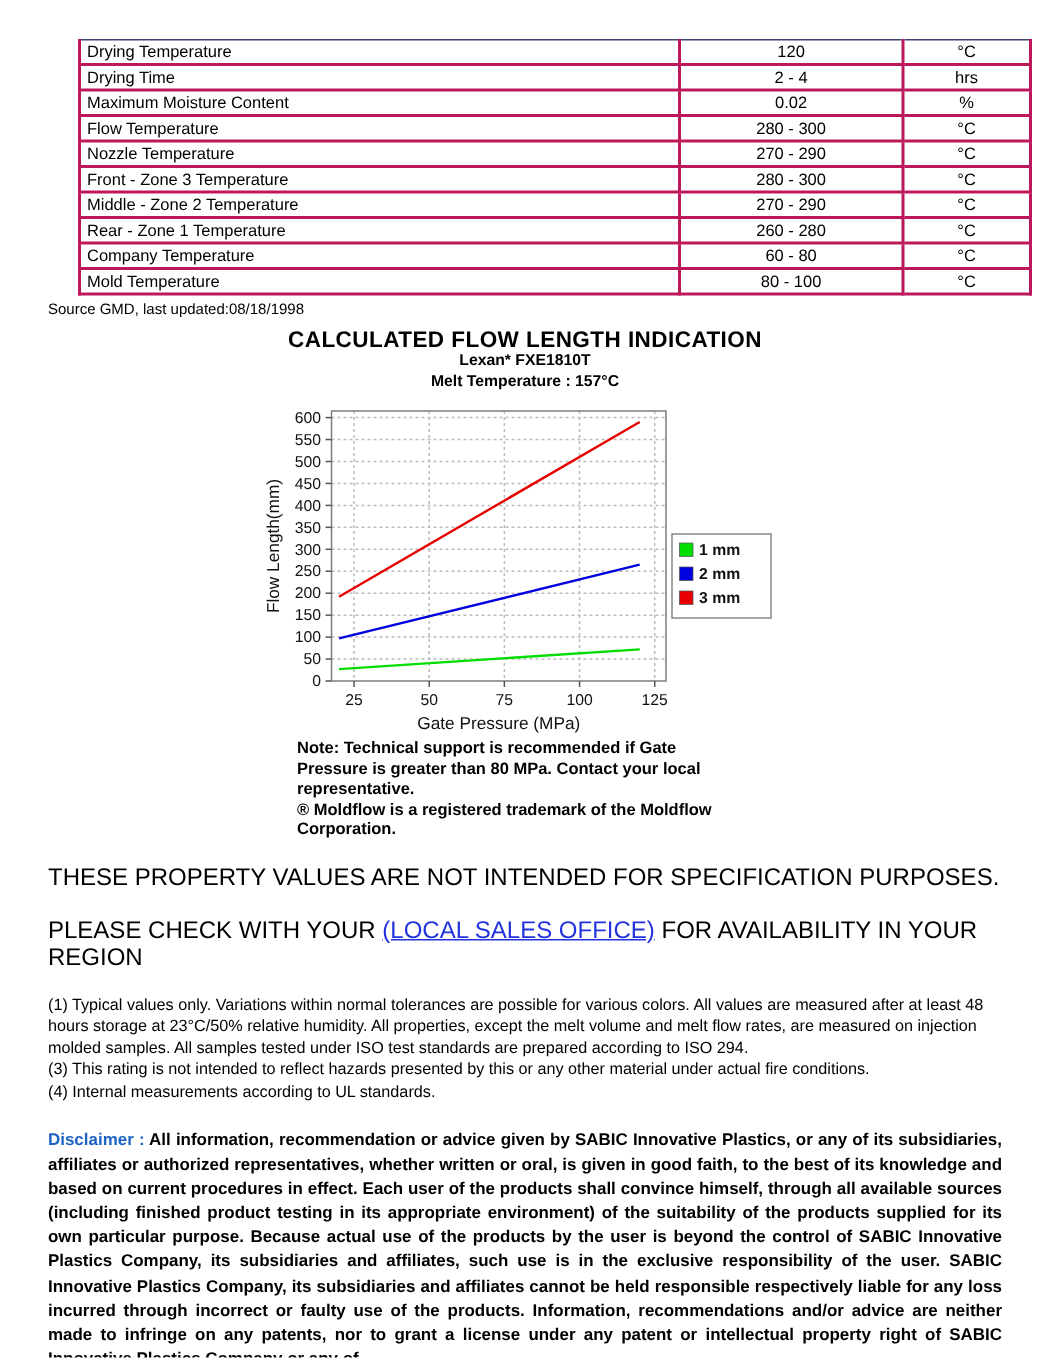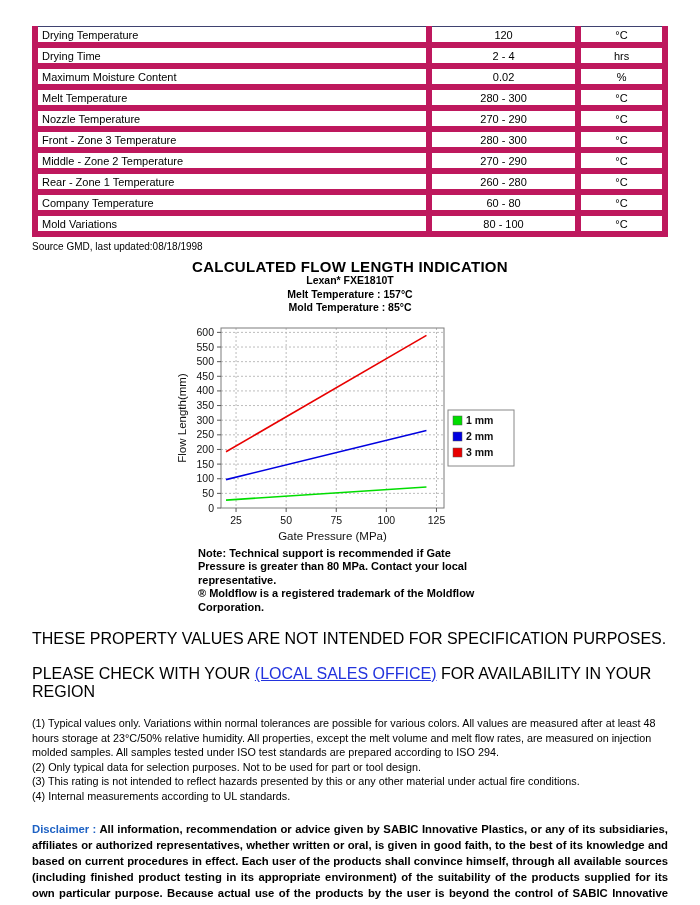--- a/index.html
+++ b/index.html
@@ -1,21 +1,21 @@
 <!DOCTYPE html>
 <html><head>
 <meta charset="utf-8">
 <style>
   html,body{margin:0;padding:0;background:#fff;}
   body{width:700px;height:905px;overflow:hidden;font-family:"Liberation Sans",sans-serif;color:#000;}
   .page{padding:26px 32px 0 32px;}
 
   
-  table.props{width:100%;border-collapse:collapse;table-layout:fixed;}
-  table.props td{border:6px solid #be185d;font-size:11px;padding:1px 4px;height:13px;line-height:12px;overflow:hidden;white-space:nowrap;}
+  table.props{width:100%;border-collapse:collapse;table-layout:fixed;margin-left:20px;}
+  table.props td{border:2px solid #be185d;font-size:11px;padding:1px 4px;height:13px;line-height:12px;overflow:hidden;white-space:nowrap;}
   table.props tr:first-child td{border-top:1px solid #3f4270;}
   table.props td:nth-child(1){width:64.5%;text-align:left;}
   table.props td:nth-child(2){width:23%;text-align:center;}
   table.props td:nth-child(3){width:12.5%;text-align:center;}
 
   .source{font-size:10px;text-align:left;margin-top:4px;}
 
   
   .chart-block{width:352px;margin:8px auto 0 auto;}
   .c-title{font-size:15px;font-weight:bold;text-align:center;letter-spacing:.3px;line-height:14px;}
@@ -59,21 +59,21 @@
           <td>Drying Time</td>
           <td>2 - 4</td>
           <td>hrs</td>
         </tr>
         <tr>
           <td>Maximum Moisture Content</td>
           <td>0.02</td>
           <td>%</td>
         </tr>
         <tr>
-          <td>Melt Temperature</td>
+          <td>Flow Temperature</td>
           <td>280 - 300</td>
           <td>°C</td>
         </tr>
         <tr>
           <td>Nozzle Temperature</td>
           <td>270 - 290</td>
           <td>°C</td>
         </tr>
         <tr>
           <td>Front - Zone 3 Temperature</td>
@@ -89,35 +89,34 @@
           <td>Rear - Zone 1 Temperature</td>
           <td>260 - 280</td>
           <td>°C</td>
         </tr>
         <tr>
           <td>Company Temperature</td>
           <td>60 - 80</td>
           <td>°C</td>
         </tr>
         <tr>
-          <td>Mold Variations</td>
+          <td>Mold Temperature</td>
           <td>80 - 100</td>
           <td>°C</td>
         </tr>
       </tbody>
   </table>
 
   <div class="source">Source GMD, last updated:08/18/1998</div>
 
   <div class="chart-block">
     <div class="c-title">CALCULATED FLOW LENGTH INDICATION</div>
     <div>
         <div class="c-sub">Lexan*  FXE1810T</div>
         <div class="c-sub">Melt Temperature : 157°C</div>
-        <div class="c-sub">Mold Temperature : 85°C</div>
       </div>
     <svg id="flow-chart" width="352" height="226">
         <line x1="47" y1="175.3658536585366" x2="270" y2="175.3658536585366" class="grid"></line>
         <line x1="47" y1="160.7317073170732" x2="270" y2="160.7317073170732" class="grid"></line>
         <line x1="47" y1="146.09756097560975" x2="270" y2="146.09756097560975" class="grid"></line>
         <line x1="47" y1="131.46341463414635" x2="270" y2="131.46341463414635" class="grid"></line>
         <line x1="47" y1="116.82926829268293" x2="270" y2="116.82926829268293" class="grid"></line>
         <line x1="47" y1="102.19512195121952" x2="270" y2="102.19512195121952" class="grid"></line>
         <line x1="47" y1="87.5609756097561" x2="270" y2="87.5609756097561" class="grid"></line>
         <line x1="47" y1="72.92682926829269" x2="270" y2="72.92682926829269" class="grid"></line>
@@ -188,20 +187,19 @@
         <div>Corporation.</div>
       </div>
   </div>
 
   <p class="stmt stmt-1">THESE PROPERTY VALUES ARE NOT INTENDED FOR SPECIFICATION PURPOSES.</p>
 
   <p class="stmt stmt-2"><span>PLEASE CHECK WITH YOUR </span><a class="link">(LOCAL SALES OFFICE)</a><span> FOR AVAILABILITY IN YOUR REGION</span></p>
 
   <div class="footnotes">
       <div>(1) Typical values only. Variations within normal tolerances are possible for various colors. All values are measured after at least 48 hours storage at 23°C/50% relative humidity. All properties, except the melt volume and melt flow rates, are measured on injection molded samples. All samples tested under ISO test standards are prepared according to ISO 294.</div>
-      <div>(2) Only typical data for selection purposes. Not to be used for part or tool design.</div>
       <div>(3) This rating is not intended to reflect hazards presented by this or any other material under actual fire conditions.</div>
       <div>(4) Internal measurements according to UL standards.</div>
     </div>
 
   <p class="disclaimer"><span class="disc-label">Disclaimer :</span><span> All information, recommendation or advice given by SABIC Innovative Plastics, or any of its subsidiaries, affiliates or authorized representatives, whether written or oral, is given in good faith, to the best of its knowledge and based on current procedures in effect. Each user of the products shall convince himself, through all available sources (including finished product testing in its appropriate environment) of the suitability of the products supplied for its own particular purpose. Because actual use of the products by the user is beyond the control of SABIC Innovative Plastics Company, its subsidiaries and affiliates, such use is in the exclusive responsibility of the user. SABIC Innovative Plastics Company, its subsidiaries and affiliates cannot be held responsible respectively liable for any loss incurred through incorrect or faulty use of the products. Information, recommendations and/or advice are neither made to infringe on any patents, nor to grant a license under any patent or intellectual property right of SABIC Innovative Plastics Company or any of</span></p>
 
 </div>
 
 </body></html>

